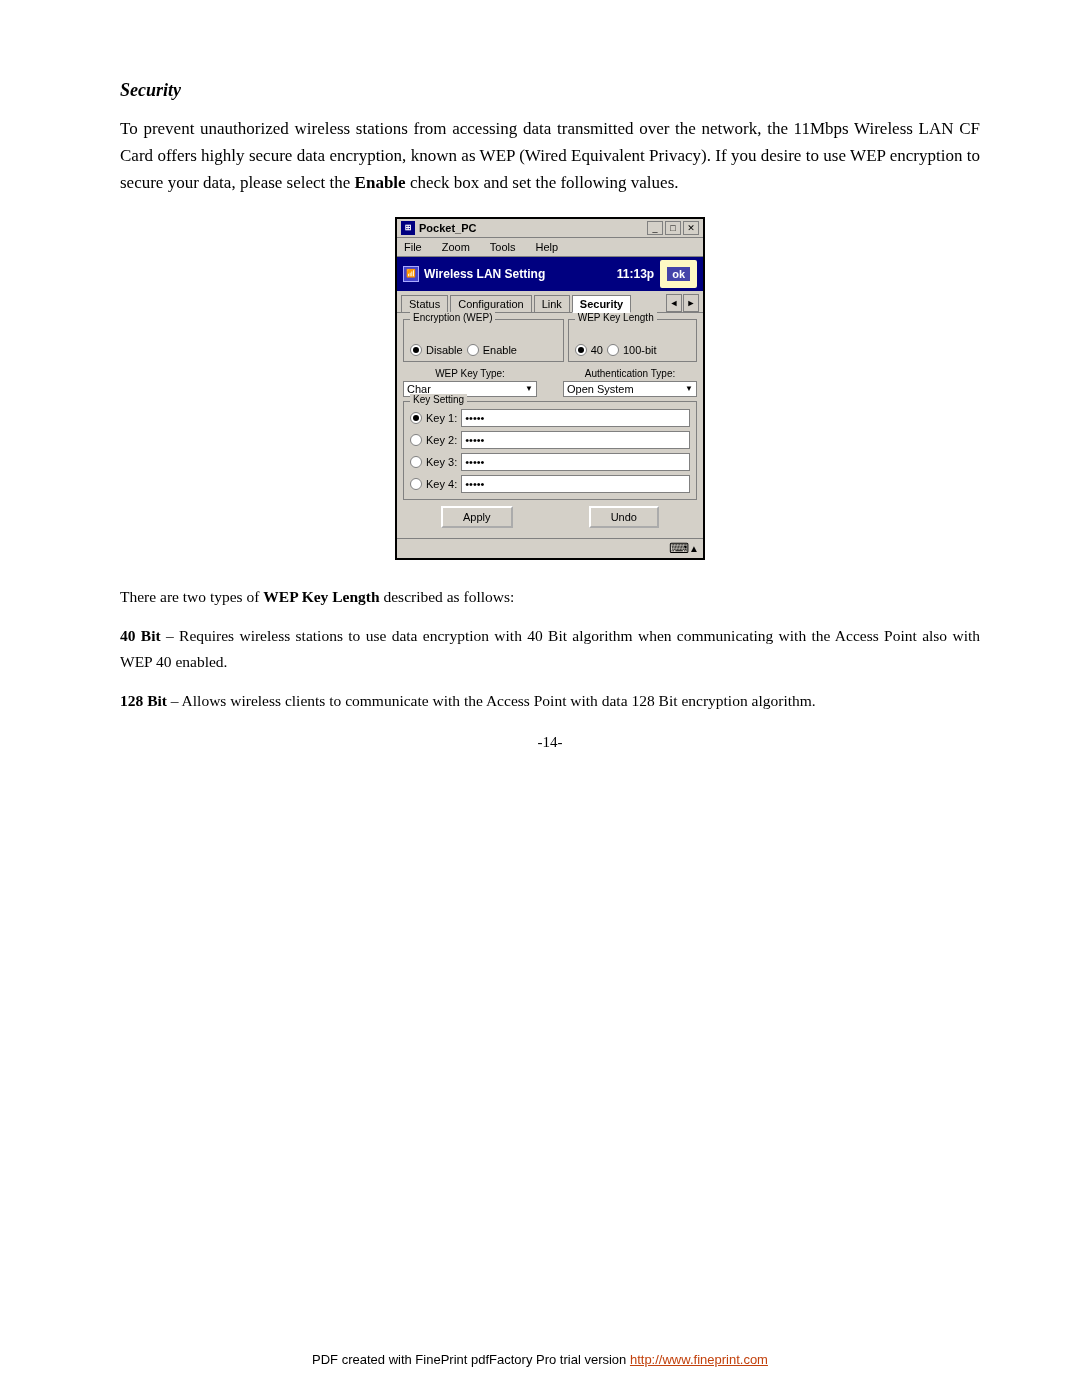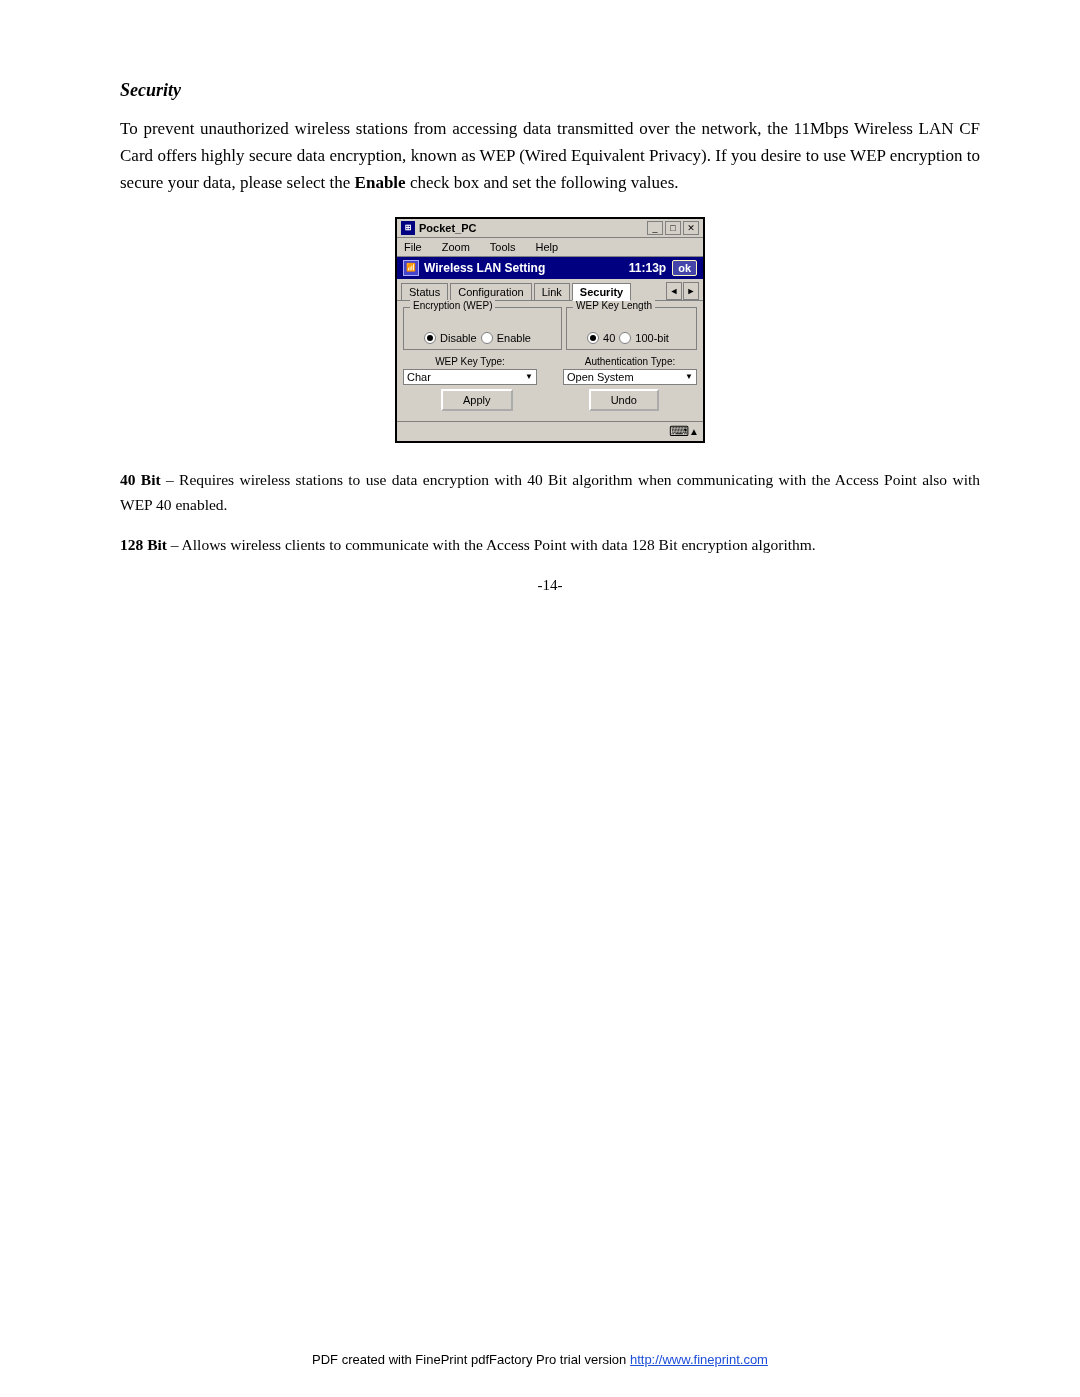--- a/index.html
+++ b/index.html
@@ -145,21 +145,21 @@
       gap: 6px;
     }
 
     .ce-time {
       font-size: 12px;
       font-weight: bold;
     }
 
     .ok-btn {
       background: #4444aa;
-      border: 1px solid #fef9c3;
+      border: 7px solid #fef9c3;
       color: white;
       font-size: 11px;
       font-weight: bold;
       padding: 1px 5px;
       cursor: pointer;
       border-radius: 2px;
     }
 
     
     .tabs-row {
@@ -214,21 +214,21 @@
 
     
     .group-row {
       display: flex;
       gap: 4px;
       margin-bottom: 6px;
     }
 
     .group-box {
       border: 1px solid #808080;
-      padding: 2px 6px 5px 20px;
+      padding: 2px 6px 5px 6px;
       position: relative;
       flex: 1;
       background: #d4d0c8;
     }
 
     .group-box-title {
       position: absolute;
       top: -8px;
       left: 6px;
       background: #d4d0c8;
@@ -383,21 +383,21 @@
     .footer {
       position: absolute;
       bottom: 30px;
       left: 0;
       right: 0;
       text-align: center;
       font-size: 13px;
       font-family: Arial, sans-serif;
     }
 
-    .footer a { color: #1d4ed8; }
+    .footer a { color: #c2410c; }
   </style>
 </head>
 <body>
 
 <div class="page">
 
   <h2 class="section-title">Security</h2>
 
   <p class="body-text">
     <span>To prevent unauthorized wireless stations from accessing data transmitted over the network, the 11Mbps Wireless LAN CF Card offers highly secure data encryption, known as WEP (Wired Equivalent Privacy).   If you desire to use WEP encryption to secure your data, please select the </span><span class="bold">Enable</span><span> check box and set the following values.</span>
@@ -483,36 +483,63 @@
           </div>
           <div class="auth-type-col">
             <div class="col-label">Authentication Type:</div>
             <div class="dropdown">
               <span>Open System</span>
               <span class="dropdown-arrow">▼</span>
             </div>
           </div>
         </div>
 
+        <div class="key-setting-group">
+          <span class="key-setting-title">Key Setting</span>
+
+          <div class="key-row">
+            <div class="radio-circle selected"></div>
+            <span>Key 1:</span>
+            <input class="key-input" type="password" value="*****" style="">
+          </div>
+          <div class="key-row">
+            <div class="radio-circle"></div>
+            <span>Key 2:</span>
+            <input class="key-input" type="password" value="*****" style="">
+          </div>
+          <div class="key-row">
+            <div class="radio-circle"></div>
+            <span>Key 3:</span>
+            <input class="key-input" type="password" value="*****" style="">
+          </div>
+          <div class="key-row">
+            <div class="radio-circle"></div>
+            <span>Key 4:</span>
+            <input class="key-input" type="password" value="*****" style="">
+          </div>
+        </div>
 
         <div class="button-row">
           <button class="win-button">Apply</button>
           <button class="win-button">Undo</button>
         </div>
 
       </div>
 
       <div class="taskbar">
         <span class="taskbar-icon">⌨</span>
         <span style="font-size:10px;">▲</span>
       </div>
 
     </div>
   </div>
 
+  <p class="bottom-text">
+    <span>There are two types of </span><span class="bold">WEP Key Length</span><span> described as follows:</span>
+  </p>
 
   <p class="bottom-text">
     <span class="bold">40 Bit</span><span> – Requires wireless stations to use data encryption with 40 Bit algorithm when communicating with the Access Point also with WEP 40 enabled.</span>
   </p>
 
   <p class="bottom-text">
     <span class="bold">128 Bit</span><span> – Allows wireless clients to communicate with the Access Point with data 128 Bit encryption algorithm.</span>
   </p>
 
   <div class="page-number">-14-</div>

